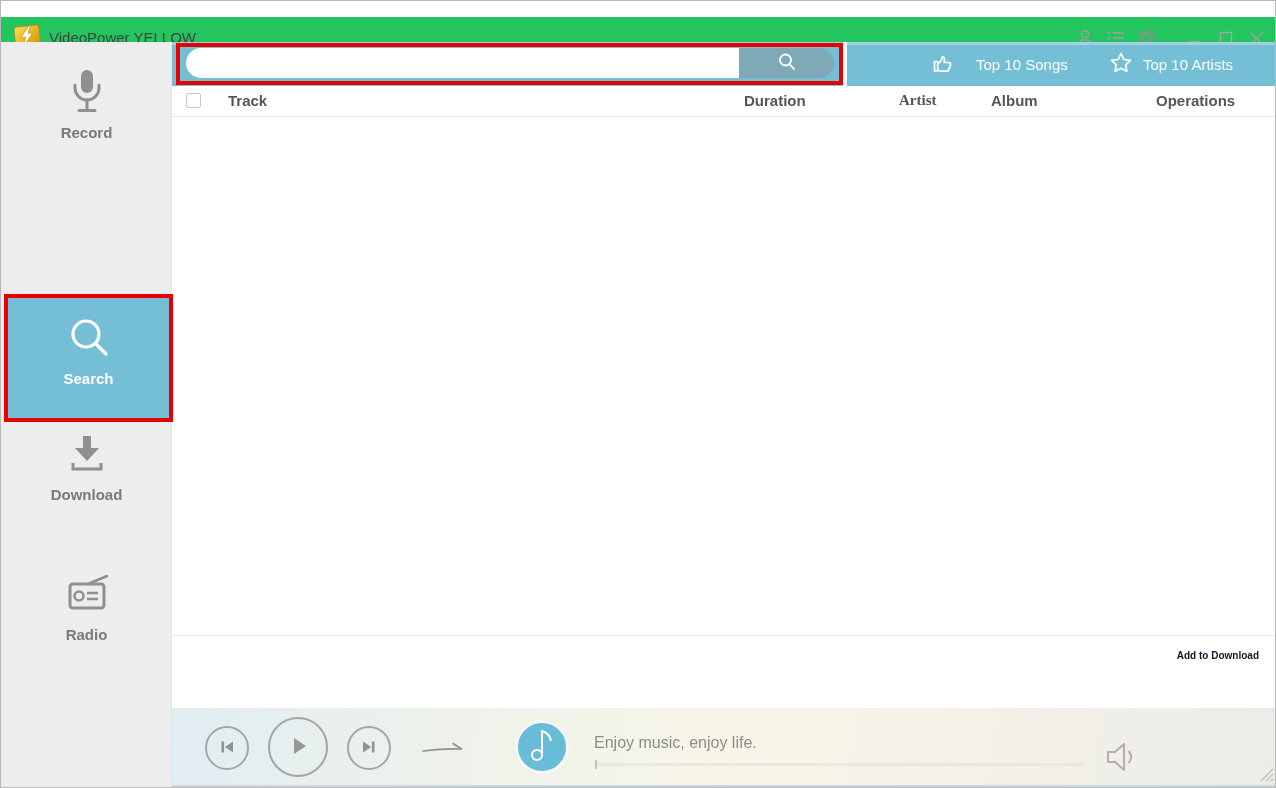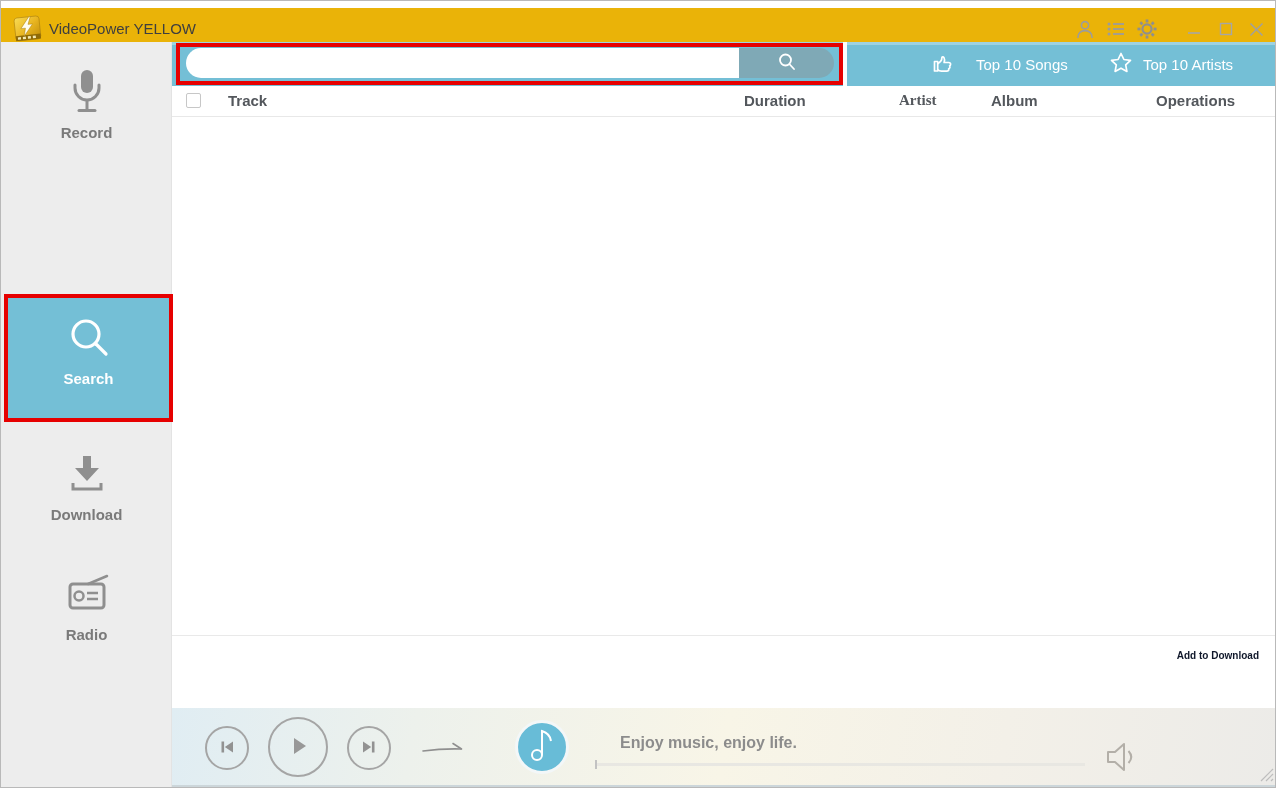--- a/index.html
+++ b/index.html
@@ -3,38 +3,38 @@
 <meta charset="utf-8">
 <style>
   * { margin:0; padding:0; box-sizing:border-box; }
   html,body { background:#d8d8d8; }
   body { font-family:"Liberation Sans", sans-serif; }
   #window {
     position:relative; width:1276px; height:788px; background:#ffffff;
     border:1px solid #b9b9b9; overflow:hidden;
   }
   
-  .titlebar { position:absolute; left:0; top:7px; width:1276px; height:41px;
-    background:#eab308; border-bottom:1px solid #e0e0e0; }
+  .titlebar { position:absolute; left:0; top:16px; width:1276px; height:41px;
+    background:#22c55e; border-bottom:1px solid #e0e0e0; }
   .logo { position:absolute; left:10px; top:6px; width:32px; height:29px; }
   .title-text { position:absolute; left:48px; top:0; height:41px; line-height:41px;
     font-size:15px; color:#3f3f3f; }
   .tb-icon { position:absolute; top:11px; width:20px; height:20px; cursor:pointer; }
   .tb-user { left:1074px; } .tb-list { left:1105px; } .tb-gear { left:1136px; }
   .winbtn { position:absolute; top:8px; width:26px; height:26px; display:flex;
     align-items:center; justify-content:center; cursor:pointer; }
   .wb-min { left:1180px; } .wb-max { left:1212px; } .wb-close { left:1242px; }
   
   .sidebar { position:absolute; left:0; top:41px; width:171px; height:747px;
     background:#ededed; border-right:1px solid #e3e3e3; }
   .nav-item { position:absolute; left:0; width:171px; text-align:center; cursor:pointer; }
   .nav-icon { height:48px; display:flex; align-items:center; justify-content:center; }
   .nav-label { margin-top:8px; font-size:15px; font-weight:bold; color:#7a7a7a; }
   .nav-record { top:26px; } .nav-library { top:152px; }
-  .nav-download { top:408px; } .nav-radio { top:528px; }
+  .nav-download { top:388px; } .nav-radio { top:528px; }
   .nav-search { top:256px; left:7px; width:161px; height:120px; background:#74bfd6;
     padding-top:16px; }
   .nav-search .nav-label { color:#ffffff; }
   
   .topstrip { position:absolute; left:171px; top:41px; width:1105px; height:44px;
     background:#74bfd6; box-shadow:inset 0 3px 0 rgba(255,255,255,0.30); }
   .strip-gap { position:absolute; left:842px; top:41px; width:4px; height:44px; background:#fdfdfd; }
   .search-input { position:absolute; left:185px; top:47px; width:553px; height:30px;
     border:none; outline:none; background:#ffffff; border-radius:15px 0 0 15px;
     padding:0 12px; font-size:14px; color:#333; }
@@ -63,21 +63,21 @@
     border-bottom:2px solid #ccd6da; }
   .pbtn { position:absolute; border:2px solid #a5a5a5; border-radius:50%;
     display:flex; align-items:center; justify-content:center; cursor:pointer; background:transparent; }
   .btn-prev { left:33px; top:18px; width:44px; height:44px; }
   .btn-play { left:96px; top:9px;  width:60px; height:60px; }
   .btn-next { left:175px; top:18px; width:44px; height:44px; }
   .play-mode { position:absolute; left:248px; top:30px; width:46px; height:20px; cursor:pointer; }
   .album-art { position:absolute; left:343px; top:12px; width:54px; height:54px;
     border-radius:50%; background:#68bcd7; border:3px solid #f3f7f8;
     display:flex; align-items:center; justify-content:center; }
-  .now-playing { position:absolute; left:448px; top:26px; font-size:16px; color:#8c8c8c;font-weight:bold; }
+  .now-playing { position:absolute; left:422px; top:26px; font-size:16px; color:#8c8c8c; }
   .progress { position:absolute; left:423px; top:55px; width:490px; height:3px;
     background:#e8e7e2; cursor:pointer; }
   .progress-fill { height:3px; background:#9fcede; width:0%; }
   .progress-handle { position:absolute; left:423px; top:52px; width:2px; height:9px; background:#c2c2c2; }
   .volume { position:absolute; left:930px; top:32px; width:40px; height:34px; cursor:pointer; }
   .grip { position:absolute; right:3px; bottom:3px; width:15px; height:15px; }
   
   .anno { position:absolute; border:4px solid #e60000; background:transparent;
     pointer-events:none; z-index:60; }
   .anno-searchbar { left:175px; top:42px; width:667px; height:42px; }

